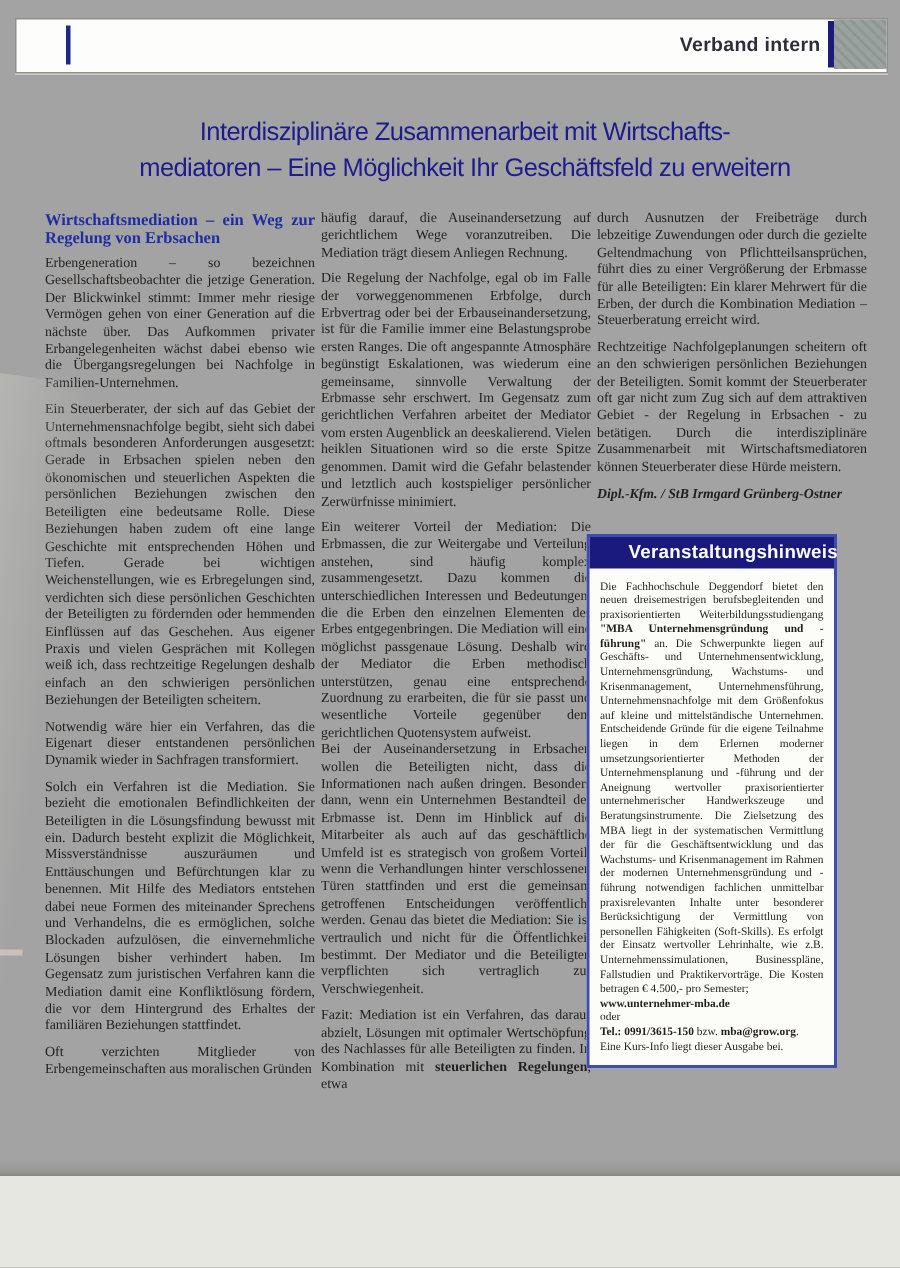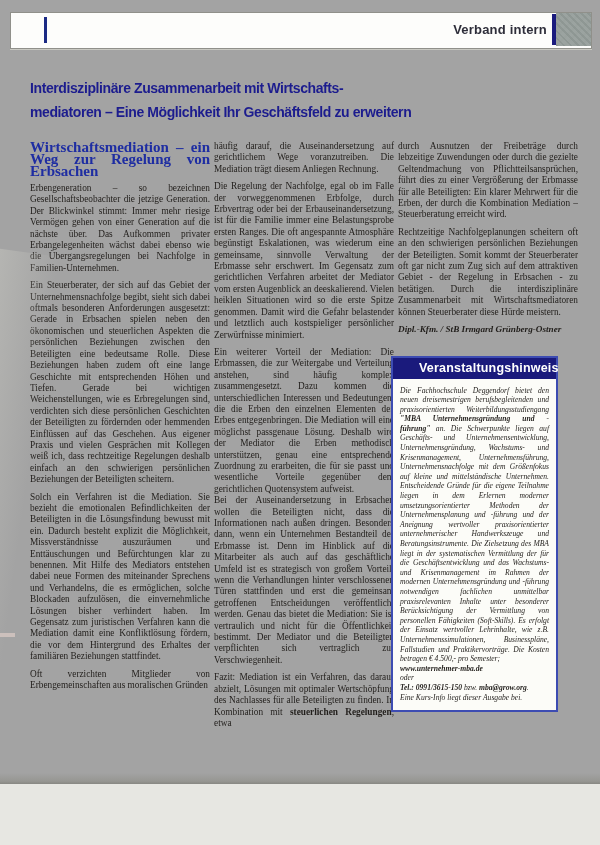--- a/index.html
+++ b/index.html
@@ -28,56 +28,56 @@
   .header-corner{
     position:absolute;right:0;top:0;width:35px;height:33px;
     background:
       repeating-linear-gradient(45deg,rgba(120,130,126,.35) 0 2px,rgba(0,0,0,0) 2px 5px),
       repeating-linear-gradient(-45deg,rgba(150,158,154,.4) 0 2px,rgba(0,0,0,0) 2px 6px),
       #9ba3a0;
   }
   
   .title{
     position:absolute;left:30px;top:76px;width:560px;
-    font-family:"Liberation Sans",sans-serif;font-weight:bold;
-    font-size:14px;line-height:24px;color:#1c1c8e;letter-spacing:-0.4px;
+    font-family:"Liberation Sans",sans-serif;font-weight:normal;
+    font-size:17px;line-height:24px;color:#1c1c8e;letter-spacing:-0.4px;text-align:center;
   }
   .title div{white-space:nowrap;}
   
   .columns{
     position:absolute;left:30px;top:141px;width:548px;
     display:grid;grid-template-columns:repeat(3,1fr);column-gap:4px;
   }
   .col{font-size:9.3px;line-height:11.4px;text-align:justify;
        hyphens:auto;-webkit-hyphens:auto;}
   .col p{margin:6px 0 0 0;}
   .col p:first-child{margin-top:0;}
   .col p.no-gap{margin-top:0;}
   .subhead{
-    font-weight:bold;color:#1e2da2;font-size:15px;line-height:12px;
+    font-weight:bold;color:#1e2da2;font-size:11px;line-height:12px;
     margin:0 0 7px 0;text-align:justify;
   }
   .byline{
     margin-top:8px;font-weight:bold;font-style:italic;font-size:9.2px;
   }
   
   .event-box{
     margin-top:20px;margin-left:-7px;width:167px;
     border:2px solid #3d4cb2;background:#fcfcf8;box-sizing:border-box;
   }
   .event-box-title{
     background:#1a1a7c;color:#ffffff;
     font-family:"Liberation Sans",sans-serif;font-weight:bold;
     font-size:12.5px;line-height:21px;padding:0 0 0 26px;letter-spacing:0.2px;
   }
   .event-box-body{
     padding:7px 7px 8px 7px;font-size:7.6px;line-height:9.6px;text-align:justify;
     hyphens:auto;-webkit-hyphens:auto;
   }
-  .event-box-body p{margin:0;font-style:italic;}
+  .event-box-body p{margin:0;}
   
   .issue-logo{
     position:absolute;left:11px;top:805px;color:#2a2a80;
     font-family:"Liberation Sans",sans-serif;font-weight:bold;
   }
   .issue-logo .jn{font-size:8px;letter-spacing:0.5px;vertical-align:baseline;}
   .issue-logo .big{font-size:14px;margin-left:2px;}
   .issue-logo .small{font-size:8px;}
   .page-number{
     position:absolute;right:20px;top:814px;
@@ -115,20 +115,21 @@
     <div>Interdisziplinäre Zusammenarbeit  mit Wirtschafts-</div>
     <div>mediatoren – Eine Möglichkeit Ihr Geschäftsfeld zu erweitern</div>
   </div>
 
   <div class="columns">
 
     <div class="col">
       <p class="subhead">Wirtschaftsmediation – ein Weg zur Regelung von Erbsachen</p>
       <p>Erbengeneration – so bezeichnen Gesellschaftsbeobachter die jetzige Generation. Der Blickwinkel stimmt: Immer mehr riesige Vermögen gehen von einer Generation auf die nächste über. Das Aufkommen privater Erbangelegenheiten wächst dabei ebenso wie die Übergangsregelungen bei Nachfolge in Familien-Unternehmen.</p>
       <p>Ein Steuerberater, der sich auf das Gebiet der Unternehmensnachfolge begibt, sieht sich dabei oftmals besonderen Anforderungen ausgesetzt: Gerade in Erbsachen spielen neben den ökonomischen und steuerlichen Aspekten die persönlichen Beziehungen zwischen den Beteiligten eine bedeutsame Rolle. Diese Beziehungen haben zudem oft eine lange Geschichte mit entsprechenden Höhen und Tiefen. Gerade bei wichtigen Weichenstellungen, wie es Erbregelungen sind, verdichten sich diese persönlichen Geschichten der Beteiligten zu fördernden oder hemmenden Einflüssen auf das Geschehen. Aus eigener Praxis und vielen Gesprächen mit Kollegen weiß ich, dass rechtzeitige Regelungen deshalb einfach an den schwierigen persönlichen Beziehungen der Beteiligten scheitern.</p>
+      <p>Notwendig wäre hier ein Verfahren, das die Eigenart dieser entstandenen persönlichen Dynamik wieder in Sachfragen transformiert.</p>
       <p>Solch ein Verfahren ist die Mediation. Sie bezieht die emotionalen Befindlichkeiten der Beteiligten in die Lösungsfindung bewusst mit ein. Dadurch besteht explizit die Möglichkeit, Missverständnisse auszuräumen und Enttäuschungen und Befürchtungen klar zu benennen. Mit Hilfe des Mediators entstehen dabei neue Formen des miteinander Sprechens und Verhandelns, die es ermöglichen, solche Blockaden aufzulösen, die einvernehmliche Lösungen bisher verhindert haben. Im Gegensatz zum juristischen Verfahren kann die Mediation damit eine Konfliktlösung fördern, die vor dem Hintergrund des Erhaltes der familiären Beziehungen stattfindet.</p>
       <p>Oft verzichten Mitglieder von Erbengemeinschaften aus moralischen Gründen</p>
     </div>
 
     <div class="col">
       <p>häufig darauf, die Auseinandersetzung auf gerichtlichem Wege voranzutreiben. Die Mediation trägt diesem Anliegen Rechnung.</p>
       <p>Die Regelung der Nachfolge, egal ob im Falle der vorweggenommenen Erbfolge, durch Erbvertrag oder bei der Erbauseinandersetzung, ist für die Familie immer eine Belastungsprobe ersten Ranges. Die oft angespannte Atmosphäre begünstigt Eskalationen, was wiederum eine gemeinsame, sinnvolle Verwaltung der Erbmasse sehr erschwert. Im Gegensatz zum gerichtlichen Verfahren arbeitet der Mediator vom ersten Augenblick an deeskalierend. Vielen heiklen Situationen wird so die erste Spitze genommen. Damit wird die Gefahr belastender und letztlich auch kostspieliger persönlicher Zerwürfnisse minimiert.</p>
       <p>Ein weiterer Vorteil der Mediation: Die Erbmassen, die zur Weitergabe und Verteilung anstehen, sind häufig komplex zusammengesetzt. Dazu kommen die unterschiedlichen Interessen und Bedeutungen, die die Erben den einzelnen Elementen des Erbes entgegenbringen. Die Mediation will eine möglichst passgenaue Lösung. Deshalb wird der Mediator die Erben methodisch unterstützen, genau eine entsprechende Zuordnung zu erarbeiten, die für sie passt und wesentliche Vorteile gegenüber dem gerichtlichen Quotensystem aufweist.</p>
       <p class="no-gap">Bei der Auseinandersetzung in Erbsachen wollen die Beteiligten nicht, dass die Informationen nach außen dringen. Besonders dann, wenn ein Unternehmen Bestandteil der Erbmasse ist. Denn im Hinblick auf die Mitarbeiter als auch auf das geschäftliche Umfeld ist es strategisch von großem Vorteil, wenn die Verhandlungen hinter verschlossenen Türen stattfinden und erst die gemeinsam getroffenen Entscheidungen veröffentlicht werden. Genau das bietet die Mediation: Sie ist vertraulich und nicht für die Öffentlichkeit bestimmt. Der Mediator und die Beteiligten verpflichten sich vertraglich zur Verschwiegenheit.</p>
       <p>Fazit: Mediation ist ein Verfahren, das darauf abzielt, Lösungen mit optimaler Wertschöpfung des Nachlasses für alle Beteiligten zu finden. In Kombination mit <b>steuerlichen Regelungen</b>, etwa</p>

